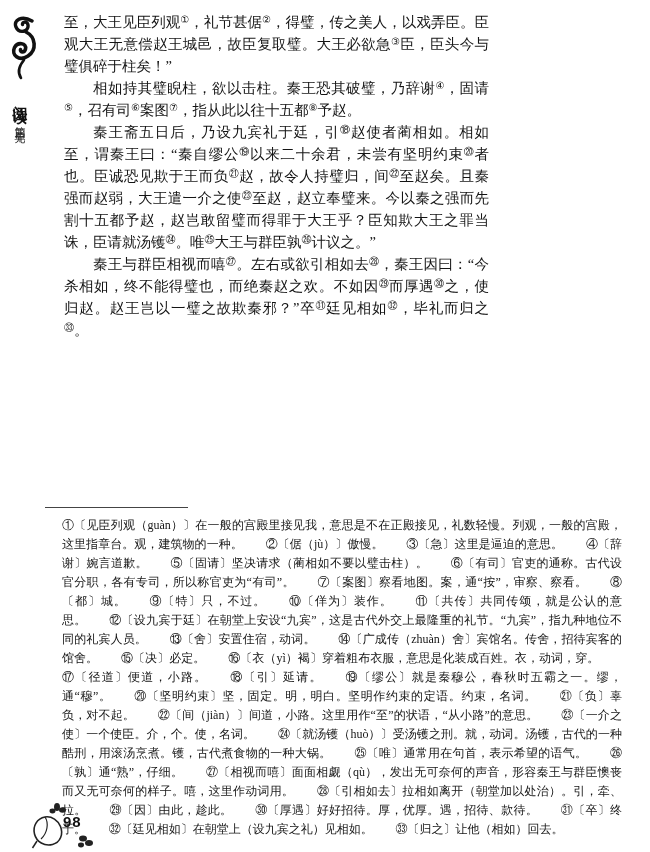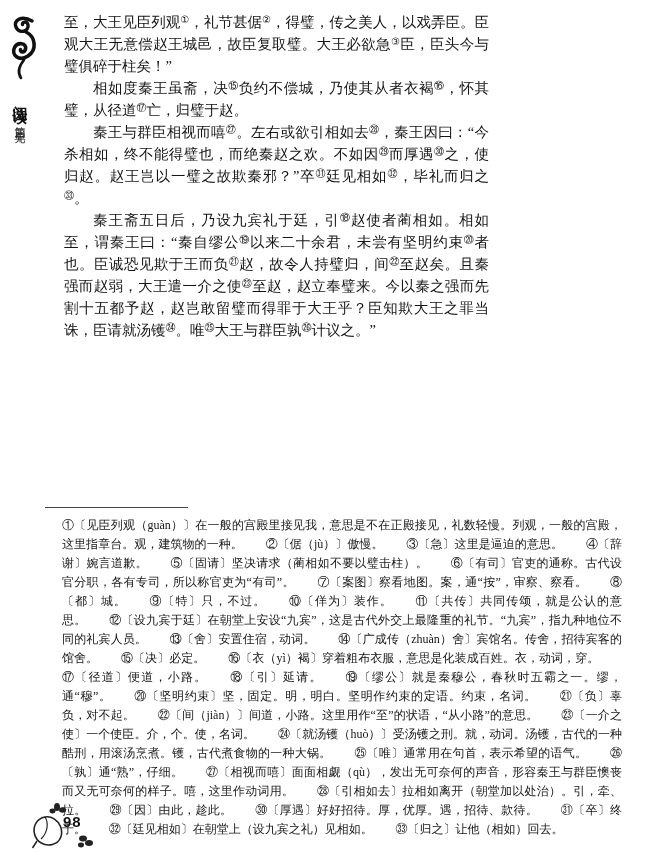--- a/index.html
+++ b/index.html
@@ -65,23 +65,23 @@
     <path d="M17,17 C27,22 28,35 19,41 C10,47 2,40 5.5,32.5 C8.5,26.5 18,28 16.5,34 C15.5,38 11,37.5 11.5,34.5" fill="none" stroke="#111" stroke-width="3.6" stroke-linecap="round"></path>
     <path d="M15,45 C10,51 8,57 12,63" fill="none" stroke="#111" stroke-width="2.6" stroke-linecap="round"></path>
   </svg>
 
   <div class="sidebar">
     <span class="lbl-bold">阅读</span><span class="lbl-dot">·</span><span class="lbl-small">第四单元</span>
   </div>
 
   <div class="main-text">
       <p class="para no-indent">至，大王见臣列观<sup>①</sup>，礼节甚倨<sup>②</sup>，得璧，传之美人，以戏弄臣。臣观大王无意偿赵王城邑，故臣复取璧。大王必欲急<sup>③</sup>臣，臣头今与璧俱碎于柱矣！”</p>
-      <p class="para">相如度秦王虽斋，决<sup>⑮</sup>负约不偿城，乃使其从者衣褐<sup>⑯</sup>，怀其璧，从径道<sup>⑰</sup>亡，归璧于赵。</p>
+      <p class="para">相如持其璧睨柱，欲以击柱。秦王恐其破璧，乃辞谢<sup>④</sup>，固请<sup>⑤</sup>，召有司<sup>⑥</sup>案图<sup>⑦</sup>，指从此以往十五都<sup>⑧</sup>予赵。</p>
+      <p class="para">秦王斋五日后，乃设九宾礼于廷，引<sup>⑱</sup>赵使者蔺相如。相如至，谓秦王曰：“秦自缪公<sup>⑲</sup>以来二十余君，未尝有坚明约束<sup>⑳</sup>者也。臣诚恐见欺于王而负<sup>㉑</sup>赵，故令人持璧归，间<sup>㉒</sup>至赵矣。且秦强而赵弱，大王遣一介之使<sup>㉓</sup>至赵，赵立奉璧来。今以秦之强而先割十五都予赵，赵岂敢留璧而得罪于大王乎？臣知欺大王之罪当诛，臣请就汤镬<sup>㉔</sup>。唯<sup>㉕</sup>大王与群臣孰<sup>㉖</sup>计议之。”</p>
       <p class="para">秦王与群臣相视而嘻<sup>㉗</sup>。左右或欲引相如去<sup>㉘</sup>，秦王因曰：“今杀相如，终不能得璧也，而绝秦赵之欢。不如因<sup>㉙</sup>而厚遇<sup>㉚</sup>之，使归赵。赵王岂以一璧之故欺秦邪？”卒<sup>㉛</sup>廷见相如<sup>㉜</sup>，毕礼而归之<sup>㉝</sup>。</p>
-      <p class="para">秦王斋五日后，乃设九宾礼于廷，引<sup>⑱</sup>赵使者蔺相如。相如至，谓秦王曰：“秦自缪公<sup>⑲</sup>以来二十余君，未尝有坚明约束<sup>⑳</sup>者也。臣诚恐见欺于王而负<sup>㉑</sup>赵，故令人持璧归，间<sup>㉒</sup>至赵矣。且秦强而赵弱，大王遣一介之使<sup>㉓</sup>至赵，赵立奉璧来。今以秦之强而先割十五都予赵，赵岂敢留璧而得罪于大王乎？臣知欺大王之罪当诛，臣请就汤镬<sup>㉔</sup>。唯<sup>㉕</sup>大王与群臣孰<sup>㉖</sup>计议之。”</p>
     </div>
 
   <div class="fn-rule"></div>
 
   <div class="footnotes"><span class="fn-item">①〔见臣列观（guàn）〕在一般的宫殿里接见我，意思是不在正殿接见，礼数轻慢。列观，一般的宫殿，这里指章台。观，建筑物的一种。</span><span class="fn-item">②〔倨（jù）〕傲慢。</span><span class="fn-item">③〔急〕这里是逼迫的意思。</span><span class="fn-item">④〔辞谢〕婉言道歉。</span><span class="fn-item">⑤〔固请〕坚决请求（蔺相如不要以璧击柱）。</span><span class="fn-item">⑥〔有司〕官吏的通称。古代设官分职，各有专司，所以称官吏为“有司”。</span><span class="fn-item">⑦〔案图〕察看地图。案，通“按”，审察、察看。</span><span class="fn-item">⑧〔都〕城。</span><span class="fn-item">⑨〔特〕只，不过。</span><span class="fn-item">⑩〔佯为〕装作。</span><span class="fn-item">⑪〔共传〕共同传颂，就是公认的意思。</span><span class="fn-item">⑫〔设九宾于廷〕在朝堂上安设“九宾”，这是古代外交上最隆重的礼节。“九宾”，指九种地位不同的礼宾人员。</span><span class="fn-item">⑬〔舍〕安置住宿，动词。</span><span class="fn-item">⑭〔广成传（zhuàn）舍〕宾馆名。传舍，招待宾客的馆舍。</span><span class="fn-item">⑮〔决〕必定。</span><span class="fn-item">⑯〔衣（yì）褐〕穿着粗布衣服，意思是化装成百姓。衣，动词，穿。</span><span class="fn-item">⑰〔径道〕便道，小路。</span><span class="fn-item">⑱〔引〕延请。</span><span class="fn-item">⑲〔缪公〕就是秦穆公，春秋时五霸之一。缪，通“穆”。</span><span class="fn-item">⑳〔坚明约束〕坚，固定。明，明白。坚明作约束的定语。约束，名词。</span><span class="fn-item">㉑〔负〕辜负，对不起。</span><span class="fn-item">㉒〔间（jiàn）〕间道，小路。这里用作“至”的状语，“从小路”的意思。</span><span class="fn-item">㉓〔一介之使〕一个使臣。介，个。使，名词。</span><span class="fn-item">㉔〔就汤镬（huò）〕受汤镬之刑。就，动词。汤镬，古代的一种酷刑，用滚汤烹煮。镬，古代煮食物的一种大锅。</span><span class="fn-item">㉕〔唯〕通常用在句首，表示希望的语气。</span><span class="fn-item">㉖〔孰〕通“熟”，仔细。</span><span class="fn-item">㉗〔相视而嘻〕面面相觑（qù），发出无可奈何的声音，形容秦王与群臣懊丧而又无可奈何的样子。嘻，这里作动词用。</span><span class="fn-item">㉘〔引相如去〕拉相如离开（朝堂加以处治）。引，牵、拉。</span><span class="fn-item">㉙〔因〕由此，趁此。</span><span class="fn-item">㉚〔厚遇〕好好招待。厚，优厚。遇，招待、款待。</span><span class="fn-item">㉛〔卒〕终于。</span><span class="fn-item">㉜〔廷见相如〕在朝堂上（设九宾之礼）见相如。</span><span class="fn-item">㉝〔归之〕让他（相如）回去。</span></div>
 
   <div class="page-num-wrap">
     <svg width="72" height="52" viewBox="0 0 72 52">
       <g fill="#222">
         <ellipse cx="27" cy="7" rx="3" ry="4"></ellipse>

